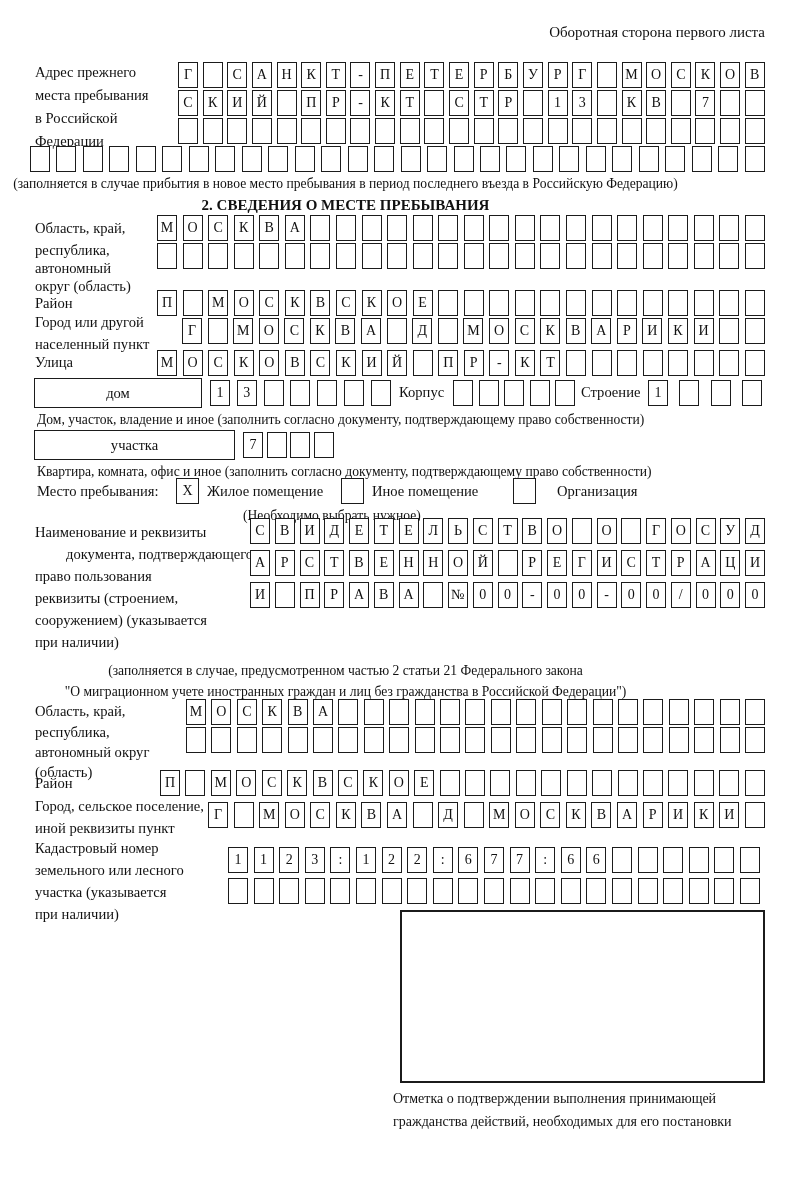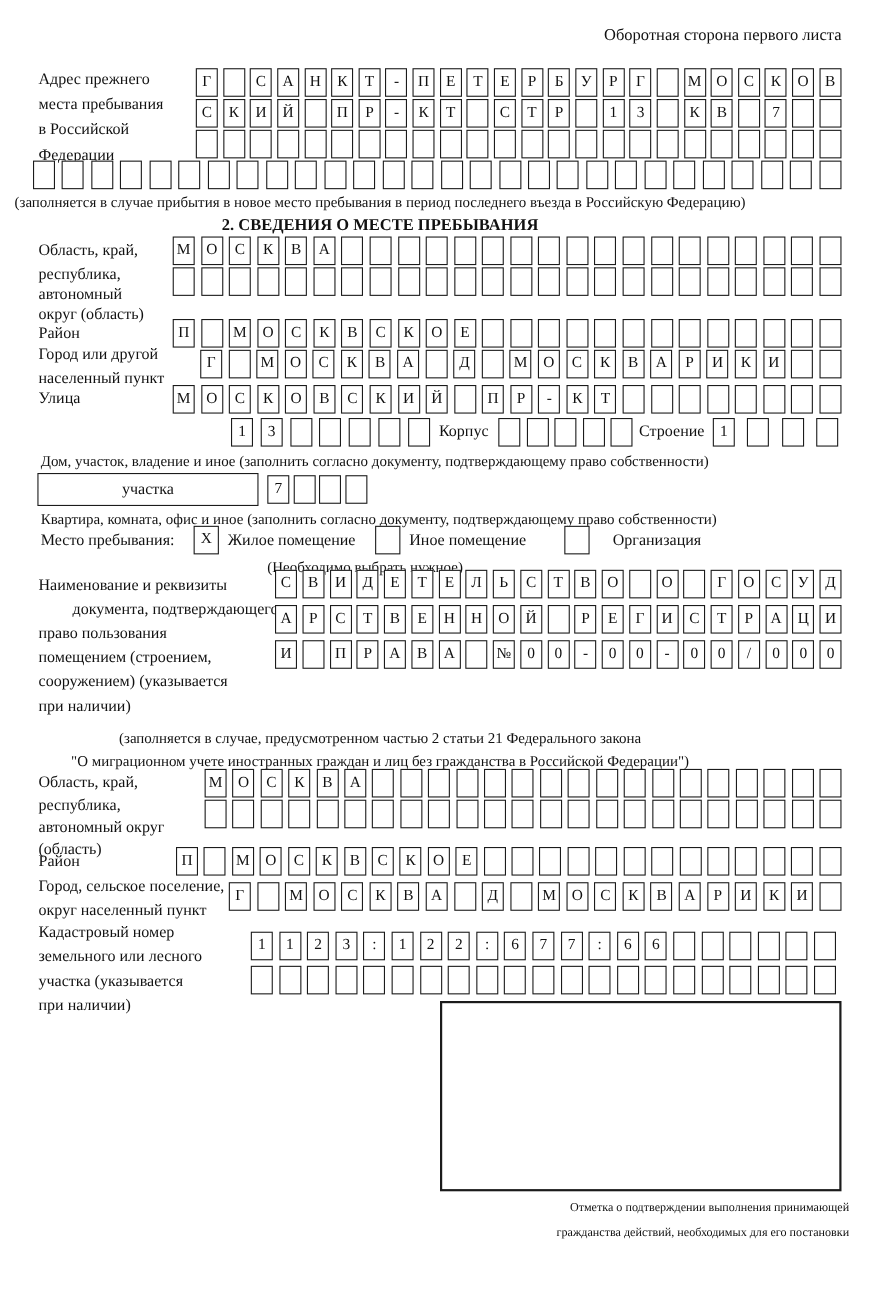--- a/index.html
+++ b/index.html
@@ -23,21 +23,21 @@
   }
   .widebox {
     border:1.8px solid #1b1b1b; height:30px; background:#fff;
     display:flex; align-items:center; justify-content:center; font-size:14.6px;
   }
   .checkbox {
     width:23px; height:26px; border:1.6px solid #1b1b1b; background:#fff;
     display:flex; align-items:center; justify-content:center; font-size:14px;
   }
   .stampbox { border:2px solid #1b1b1b; background:#fff; }
-  .stampnote { text-align:right; font-size:11px; line-height:23px; }
+  .stampnote { text-align:left; font-size:14px; line-height:23px; }
 </style>
 </head>
 <body>
 
 <div class="page">
 
   <div class="abs hdr" style="top:24px; right:35px;">Оборотная сторона первого листа</div>
 
   <div class="abs lbl" style="left:35px; top:64px;">Адрес прежнего</div>
   <div class="abs lbl" style="left:35px; top:87px;">места пребывания</div>
@@ -291,20 +291,21 @@
       <span class="cell"></span>
       <span class="cell"></span>
       <span class="cell"></span>
       <span class="cell"></span>
       <span class="cell"></span>
       <span class="cell"></span>
       <span class="cell"></span>
       <span class="cell"></span>
     </div>
 
+  <div class="abs widebox" style="left:34px; top:378px; width:168px;">дом</div>
   <div class="abs boxrow" style="left:210px; top:380px; width:181px;">
       <span class="cell">1</span>
       <span class="cell">3</span>
       <span class="cell"></span>
       <span class="cell"></span>
       <span class="cell"></span>
       <span class="cell"></span>
       <span class="cell"></span>
     </div>
   <div class="abs lbl" style="left:399px; top:384px;">Корпус</div>
@@ -338,21 +339,21 @@
   <div class="abs lbl" style="left:207px; top:483px;">Жилое помещение</div>
   <div class="abs checkbox" style="left:341px; top:478px;"></div>
   <div class="abs lbl" style="left:372px; top:483px;">Иное помещение</div>
   <div class="abs checkbox" style="left:513px; top:478px;"></div>
   <div class="abs lbl" style="left:557px; top:483px;">Организация</div>
   <div class="abs note" style="left:243px; top:508px;">(Необходимо выбрать нужное)</div>
 
   <div class="abs lbl" style="left:35px; top:524px;">Наименование и реквизиты</div>
   <div class="abs lbl" style="left:35px; top:546px;margin-left:31px;">документа, подтверждающего</div>
   <div class="abs lbl" style="left:35px; top:568px;">право пользования</div>
-  <div class="abs lbl" style="left:35px; top:590px;">помещением (строением,</div>
+  <div class="abs lbl" style="left:35px; top:590px;">реквизиты (строением,</div>
   <div class="abs lbl" style="left:35px; top:612px;">сооружением) (указывается</div>
   <div class="abs lbl" style="left:35px; top:634px;">при наличии)</div>
   <div class="abs boxrow" style="left:250px; top:518px; width:515px;">
       <span class="cell">С</span>
       <span class="cell">В</span>
       <span class="cell">И</span>
       <span class="cell">Д</span>
       <span class="cell">Е</span>
       <span class="cell">Т</span>
       <span class="cell">Е</span>
@@ -498,21 +499,21 @@
       <span class="cell"></span>
       <span class="cell"></span>
       <span class="cell"></span>
       <span class="cell"></span>
       <span class="cell"></span>
       <span class="cell"></span>
       <span class="cell"></span>
     </div>
 
   <div class="abs lbl" style="left:35px; top:798px;">Город, сельское поселение,</div>
-  <div class="abs lbl" style="left:35px; top:820px;">округ населенный пункт</div>
+  <div class="abs lbl" style="left:35px; top:820px;">иной реквизиты пункт</div>
   <div class="abs boxrow" style="left:208px; top:802px; width:557px;">
       <span class="cell">Г</span>
       <span class="cell"></span>
       <span class="cell">М</span>
       <span class="cell">О</span>
       <span class="cell">С</span>
       <span class="cell">К</span>
       <span class="cell">В</span>
       <span class="cell">А</span>
       <span class="cell"></span>

